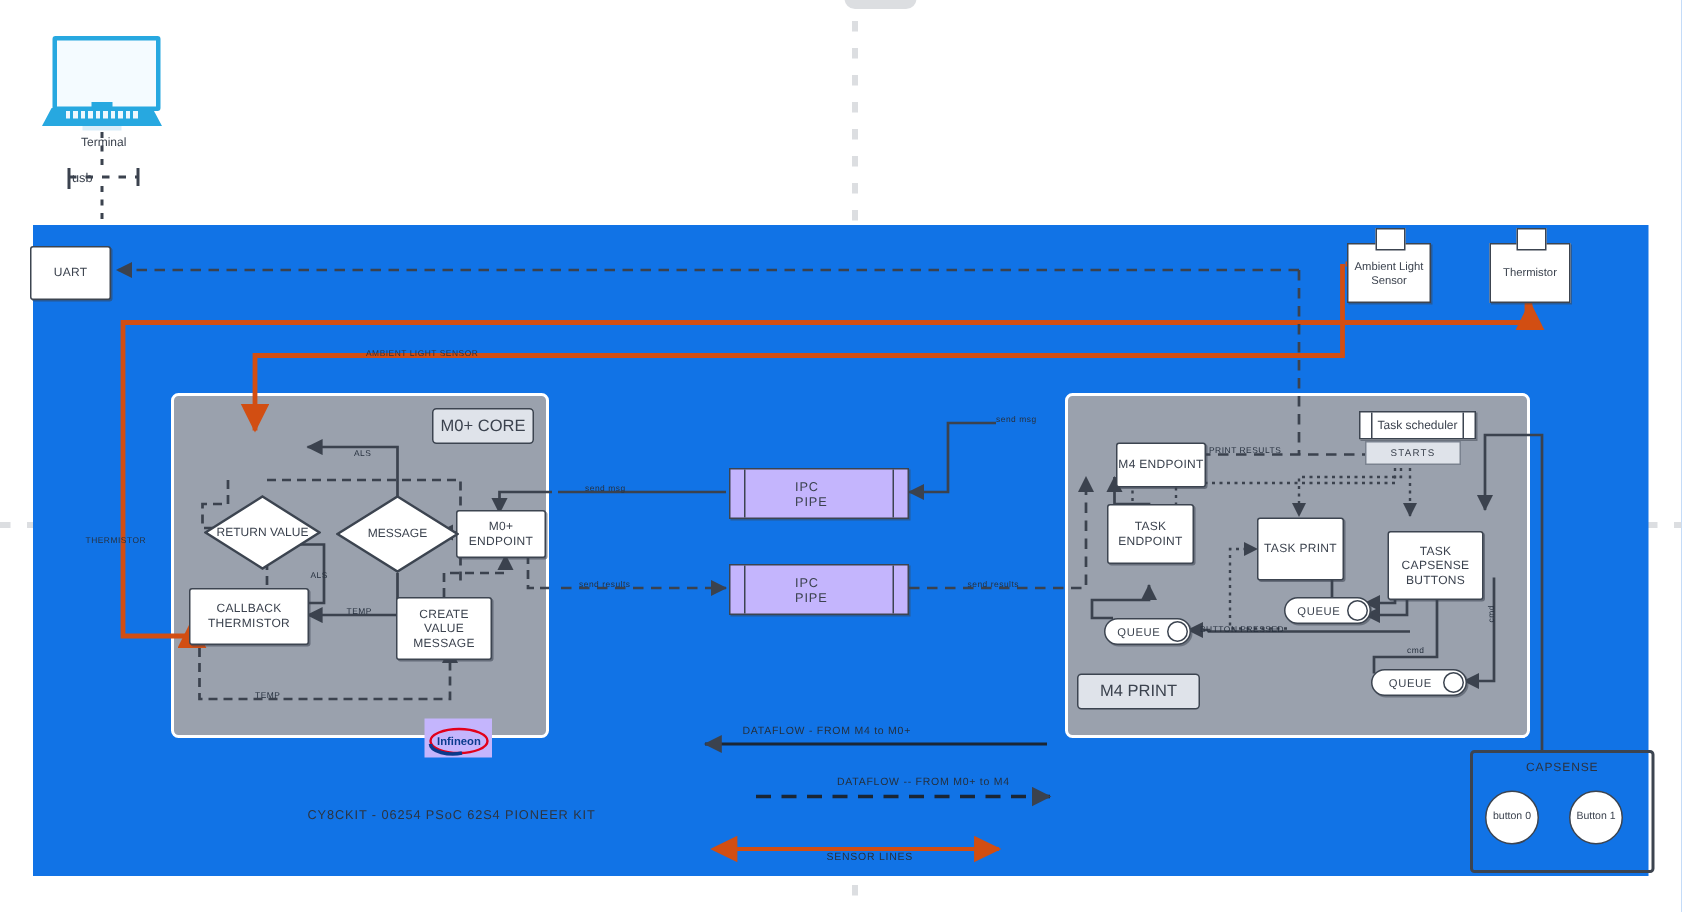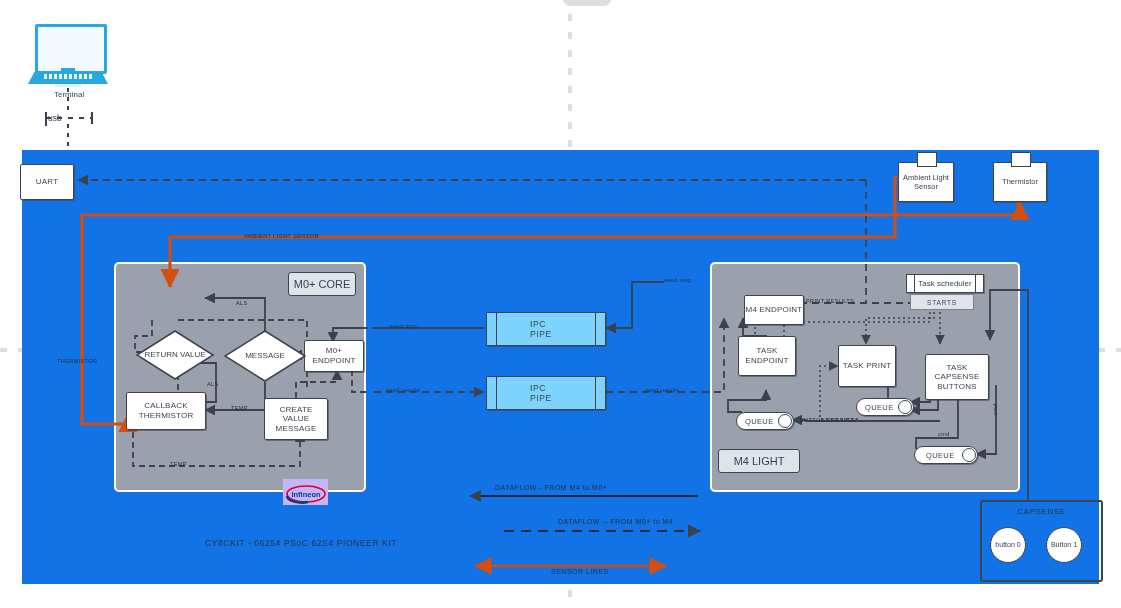--- a/index.html
+++ b/index.html
@@ -18,21 +18,21 @@
         box-shadow:1px 1px 0 rgba(60,68,80,.55);}
   .core{position:absolute;background:#9AA1AD;border:2px solid #ffffff;border-radius:5px;}
   .coretag{position:absolute;background:#dfe3ea;border:1.4px solid #3c4450;border-radius:3px;
            font-size:11px;display:flex;align-items:center;justify-content:center;color:#3b424e;}
   .diamond{position:absolute;}
   .diamond .dlabel{position:absolute;left:0;top:0;width:100%;height:100%;
         display:flex;align-items:center;justify-content:center;text-align:center;
         font-size:8px;line-height:1.15;color:#3b424e;}
 
   
-  .pipe{position:absolute;display:flex;background:#7dd3fc;border:1.6px solid #3c4450;
+  .pipe{position:absolute;display:flex;background:#c4b5fd;border:1.6px solid #3c4450;
         box-shadow:1px 1px 0 rgba(60,68,80,.5);gap:33px;}
   .pipe .cap{width:9px;border-right:1.6px solid #3c4450;}
   .pipe .cap.r{border-right:none;border-left:1.6px solid #3c4450;}
   .pipe .mid{flex:1;display:flex;align-items:center;justify-content:center;
              font-size:8.5px;letter-spacing:.6px;}
 
   
   .queue{position:absolute;height:16px;background:#fff;border:1.6px solid #3c4450;
          border-radius:9px;display:flex;align-items:center;
          box-shadow:1px 1px 0 rgba(60,68,80,.5);}
@@ -122,21 +122,21 @@
     <line x1="46" y1="124" x2="46" y2="126" stroke="#3b424e" stroke-width="2"></line>
     <line x1="68" y1="124" x2="68" y2="166" stroke="#3b424e" stroke-width="2" stroke-dasharray="4 5"></line>
   </svg>
 
   <div class="board"></div>
 
   <div class="core" style="left:114px;top:262px;width:248px;height:226px;"></div>
   <div class="coretag" style="left:288px;top:272px;width:66px;height:22px;">M0+ CORE</div>
 
   <div class="core" style="left:710px;top:262px;width:306px;height:226px;"></div>
-  <div class="coretag" style="left:718px;top:449px;width:80px;height:22px;">M4 LIGHT</div>
+  <div class="coretag" style="left:718px;top:449px;width:80px;height:22px;">M4 PRINT</div>
 
   <svg class="layer">
     <defs>
       <marker id="arrO" markerWidth="7" markerHeight="7" refX="5.6" refY="3" orient="auto">
         <path d="M0,0 L6,3 L0,6 z" fill="#D24E12"></path>
       </marker>
       <marker id="arrD" markerWidth="7" markerHeight="7" refX="5.6" refY="3" orient="auto">
         <path d="M0,0 L6,3 L0,6 z" fill="#3b424e"></path>
       </marker>
       <marker id="arrDot" markerWidth="7" markerHeight="7" refX="5.6" refY="3" orient="auto">

